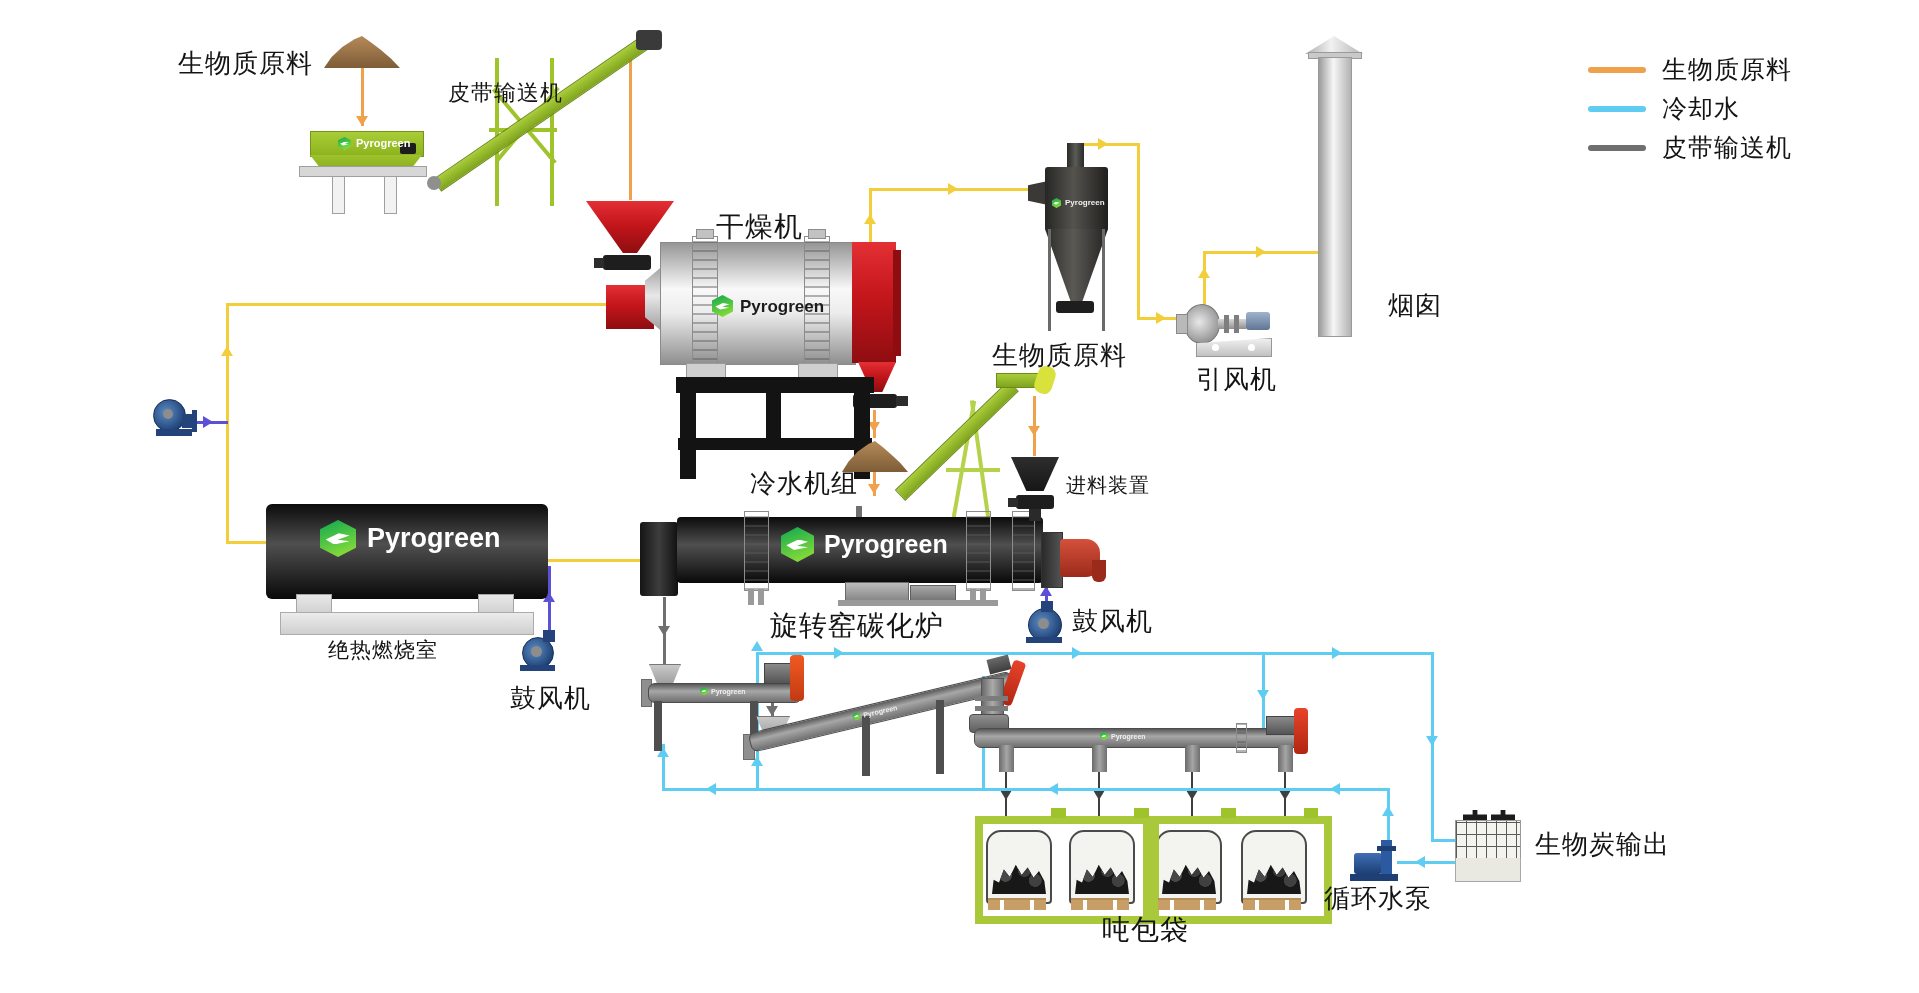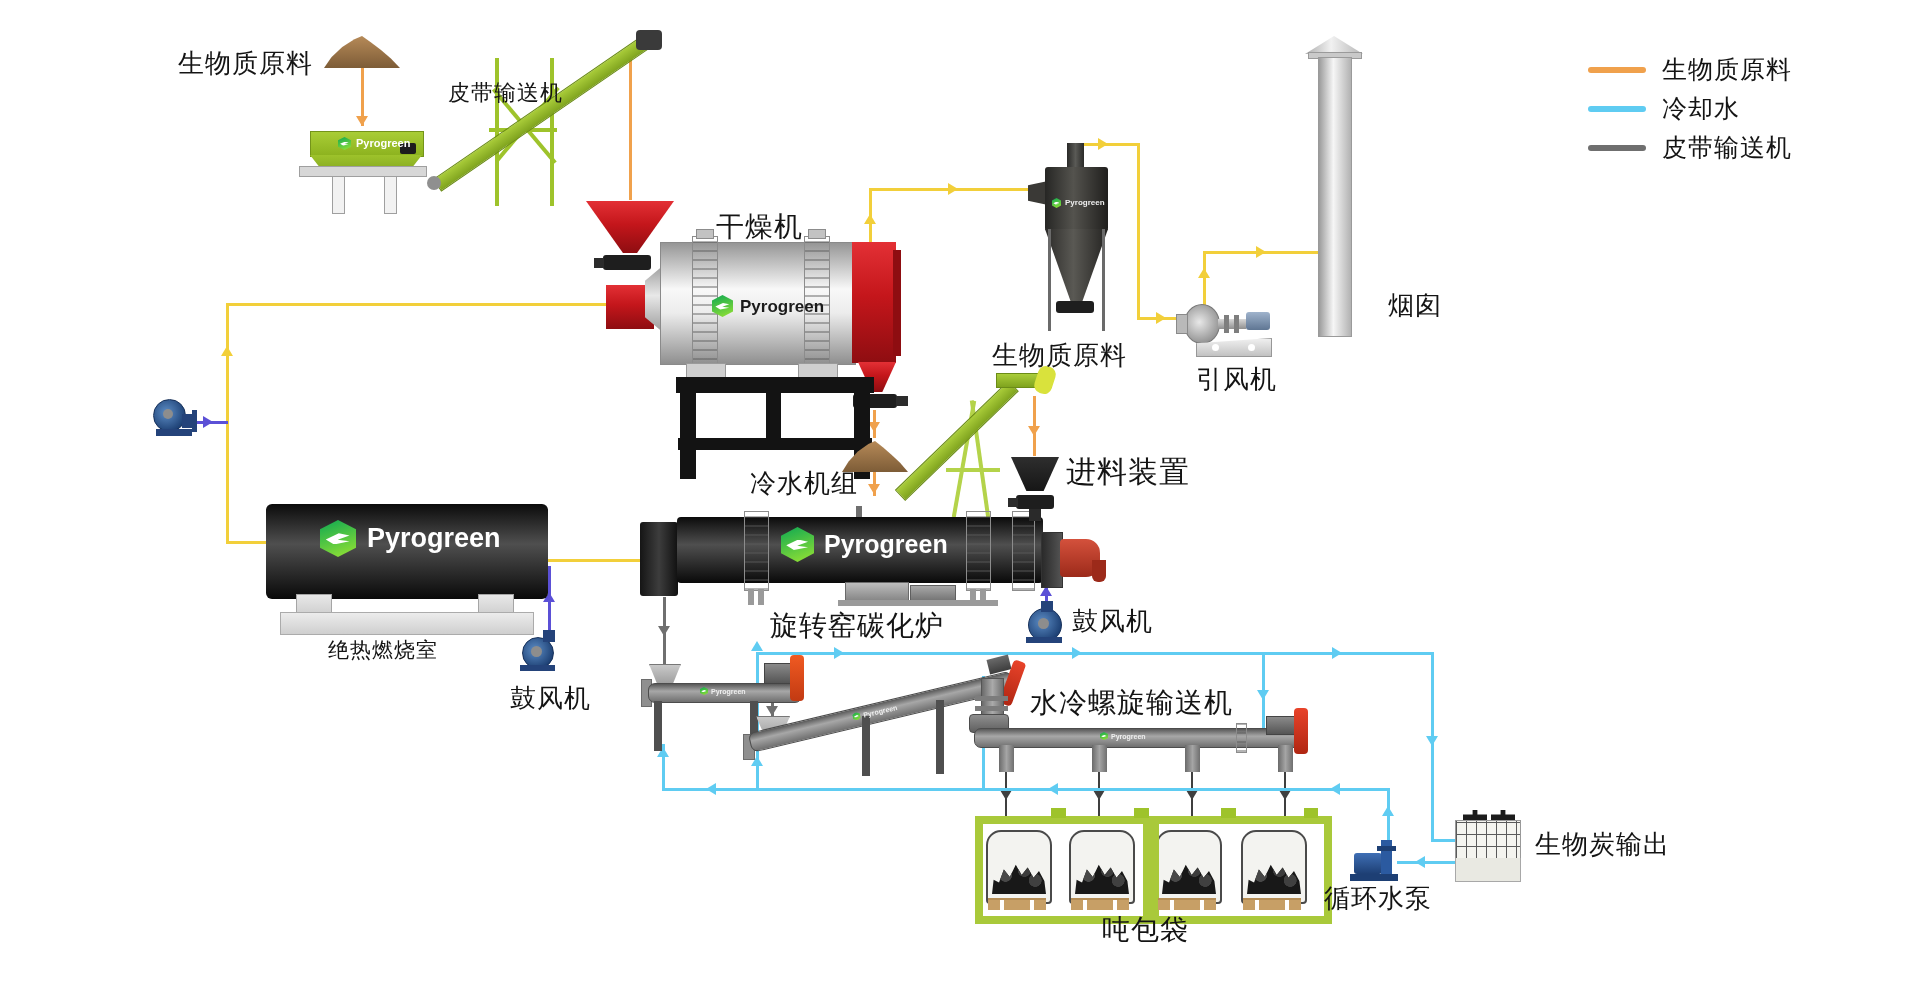--- a/index.html
+++ b/index.html
@@ -60,26 +60,25 @@
       </div>
   </div>
 
   <div class="lbl" style="left:178px;top:46px;font-size:26px">生物质原料</div>
   <div class="lbl" style="left:448px;top:78px;font-size:22px">皮带输送机</div>
   <div class="lbl" style="left:716px;top:208px;font-size:28px">干燥机</div>
   <div class="lbl" style="left:992px;top:338px;font-size:26px">生物质原料</div>
   <div class="lbl" style="left:1196px;top:362px;font-size:26px">引风机</div>
   <div class="lbl" style="left:1388px;top:288px;font-size:26px">烟囱</div>
   <div class="lbl" style="left:750px;top:466px;font-size:26px">冷水机组</div>
-  <div class="lbl" style="left:1066px;top:452px;font-size:30px">进料装置</div>
+  <div class="lbl" style="left:1066px;top:472px;font-size:20px">进料装置</div>
   <div class="lbl" style="left:328px;top:636px;font-size:21px">绝热燃烧室</div>
   <div class="lbl" style="left:510px;top:681px;font-size:26px">鼓风机</div>
   <div class="lbl" style="left:770px;top:607px;font-size:28px">旋转窑碳化炉</div>
   <div class="lbl" style="left:1072px;top:604px;font-size:26px">鼓风机</div>
-  <div class="lbl" style="left:1030px;top:684px;font-size:28px">水冷螺旋输送机</div>
   <div class="lbl" style="left:1102px;top:911px;font-size:28px">吨包袋</div>
   <div class="lbl" style="left:1324px;top:881px;font-size:26px">循环水泵</div>
   <div class="lbl" style="left:1535px;top:827px;font-size:26px">生物炭输出</div>
 
   <div>
     <div class="vl c-bm" style="left:361px;top:68px;height:58px"></div>
     <div class="ar d c-bm" style="left:356px;top:116px"></div>
     <div class="vl c-bm" style="left:629px;top:48px;height:152px"></div>
     <div class="vl c-bm" style="left:873px;top:410px;height:28px"></div>
     <div class="ar d c-bm" style="left:868px;top:422px"></div>

